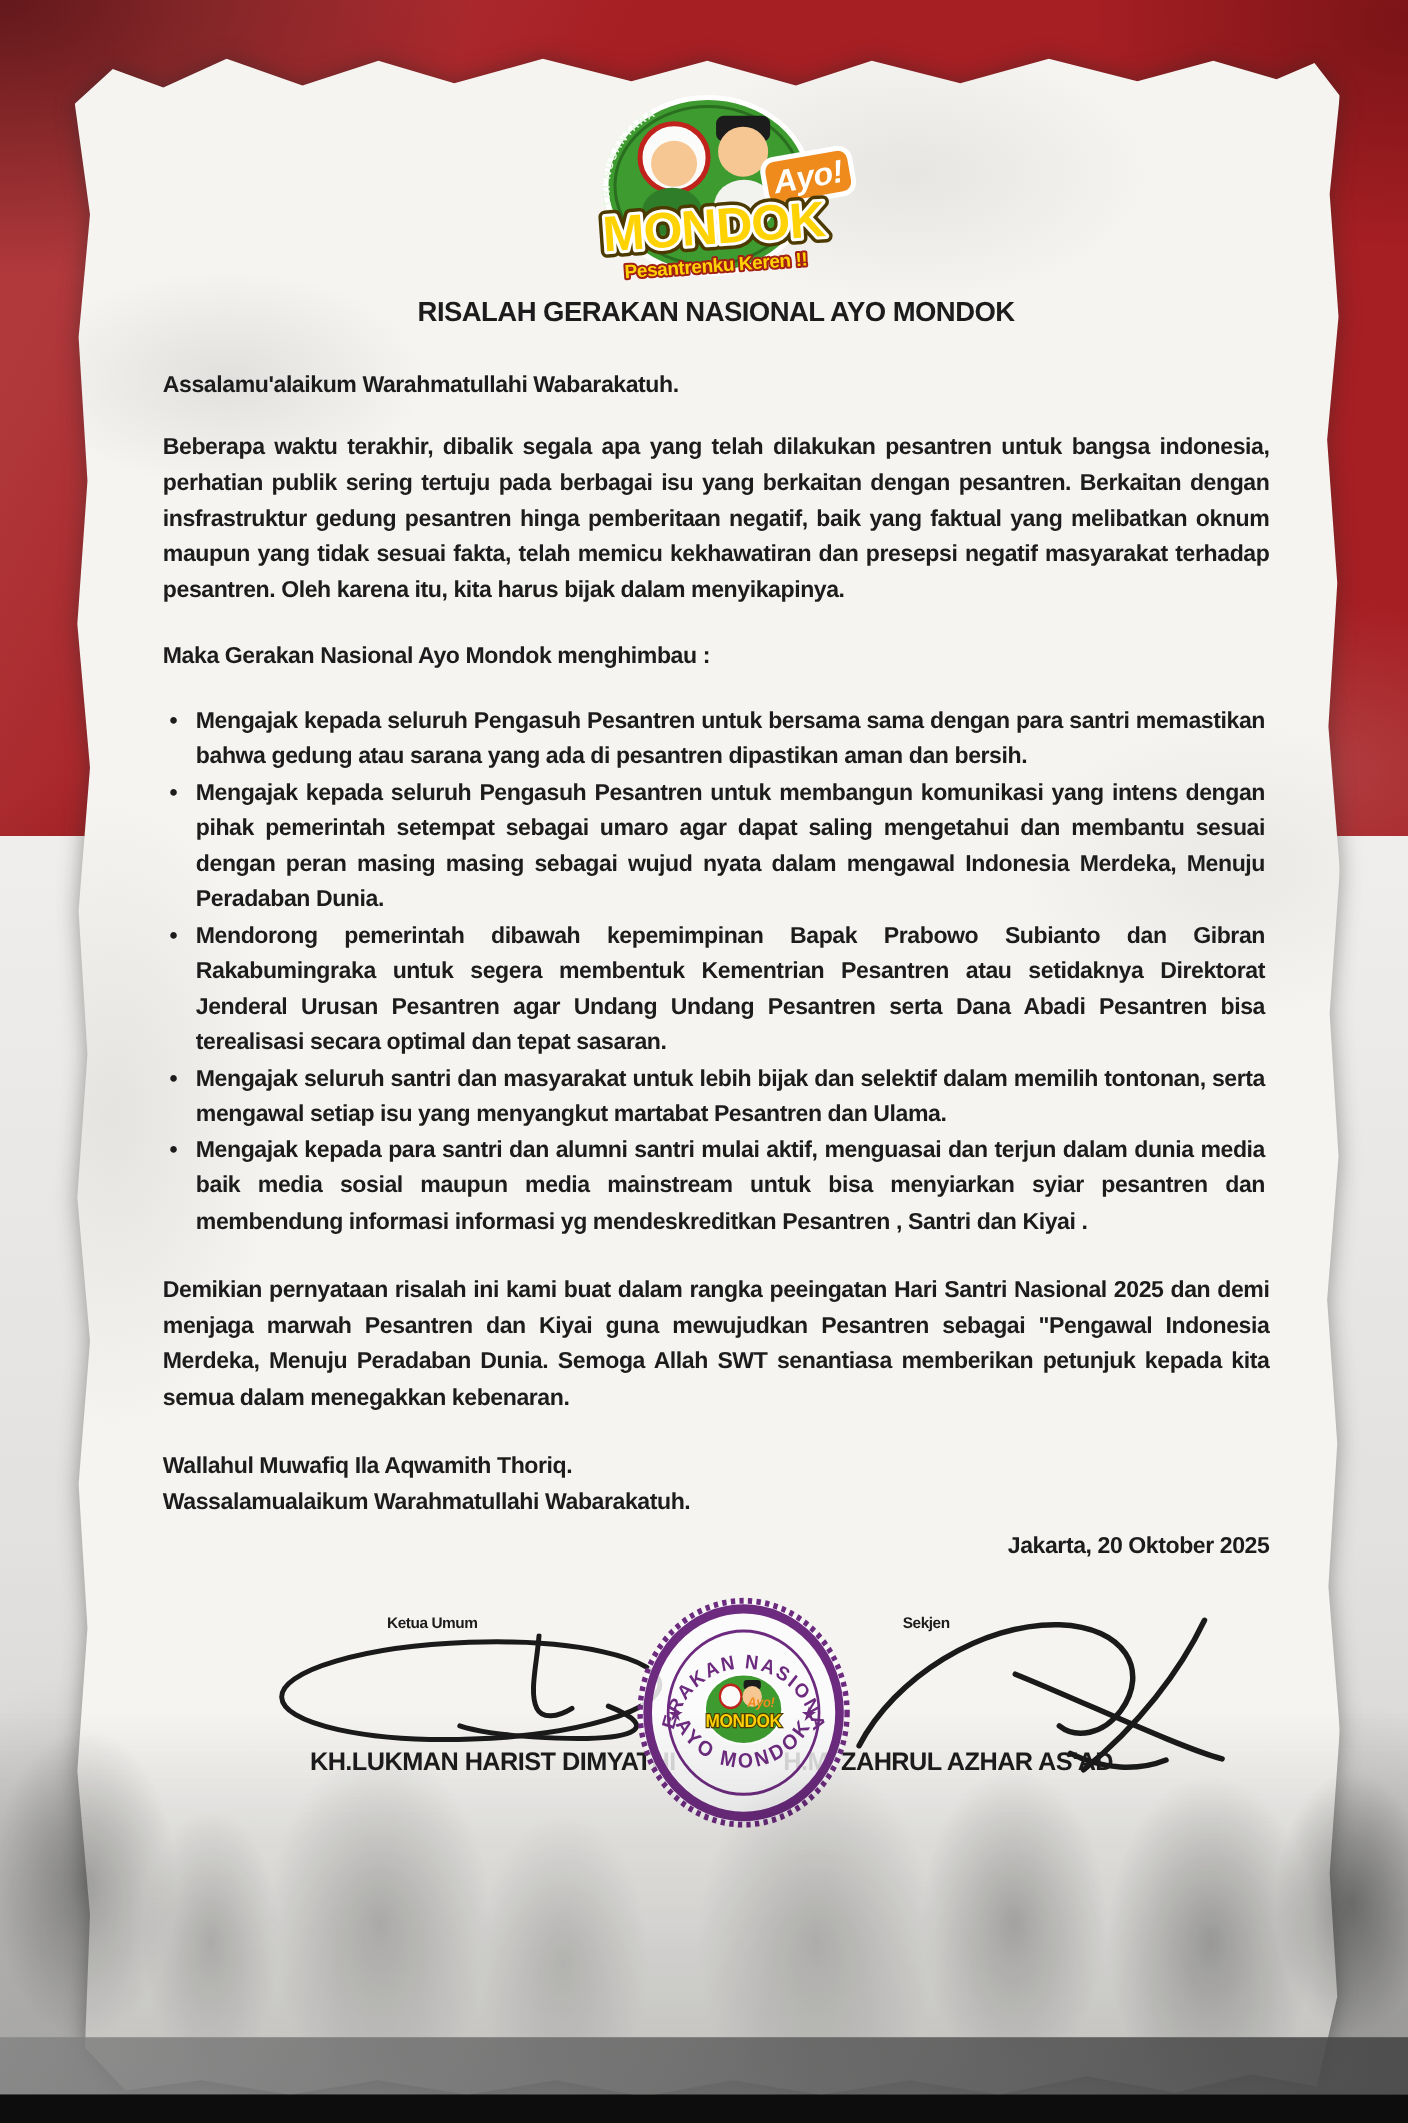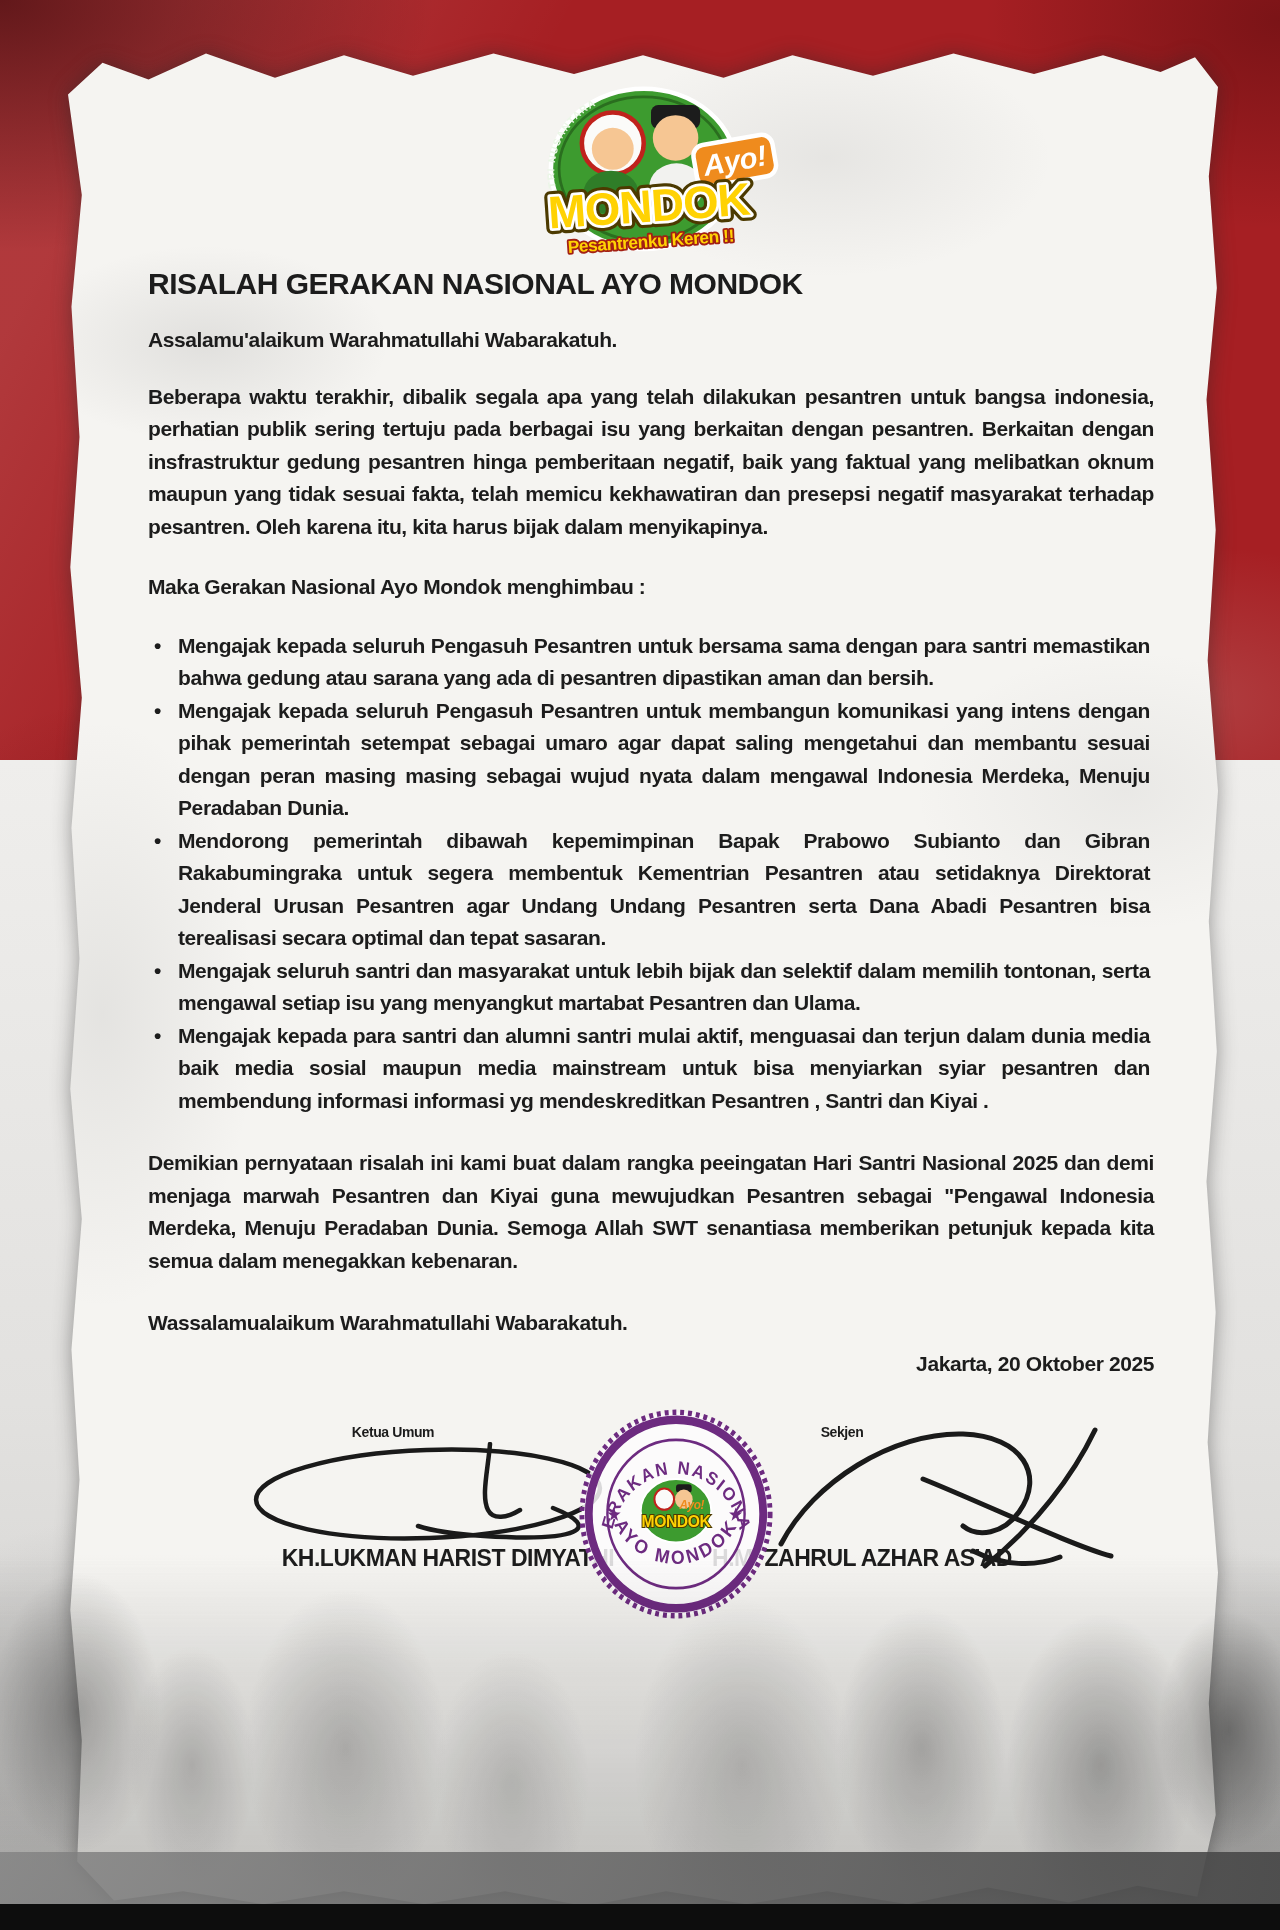--- a/index.html
+++ b/index.html
@@ -35,22 +35,22 @@
       44% 1.5%,50% .5%,57% 1.7%,63% .5%,70% 1.6%,77% .4%,84% 1.5%,90% .5%,95% 1.4%,98% .6%,
       100% 2.2%,99.2% 7%,99.9% 13%,99% 19%,99.8% 26%,99.1% 33%,100% 40%,99.2% 47%,99.9% 54%,
       99% 61%,99.8% 68%,99.1% 75%,100% 82%,99.2% 89%,99.8% 95%,98.2% 99.4%,93% 98.8%,
       87% 99.7%,80% 98.9%,73% 99.8%,66% 99.1%,59% 99.8%,52% 99.1%,45% 99.9%,38% 99.1%,
       31% 99.8%,24% 99.1%,17% 99.8%,10% 99.1%,4% 99.6%,.8% 97.5%,1.2% 91%,.2% 84%,1% 77%,
       .3% 70%,1.2% 63%,.2% 56%,1% 49%,.3% 42%,1.2% 35%,.2% 28%,1% 21%,.3% 14%,1.2% 8%);
     padding:30px 64px 0 80px;box-sizing:border-box;color:#1c1c1c;}
 
   
   .letter{font-size:21px;line-height:32.5px;font-weight:700;letter-spacing:-.4px;}
-  .title{font-size:30px;line-height:40px;text-align:left;margin:6px 0 0 0;font-weight:700;letter-spacing:-.5px;}
-  .greeting{margin-top:20px;}
+  .title{font-size:25px;line-height:40px;text-align:center;margin:6px 0 0 0;font-weight:700;letter-spacing:-.5px;}
+  .greeting{margin-top:30px;}
   .para{margin-top:24px;text-align:justify;}
   .appeal{margin-top:28px;}
   ul.points{margin:26px 4px 0 0;padding:0;list-style:none;text-align:justify;}
   ul.points li{position:relative;padding-left:30px;margin:0;}
   ul.points li::before{content:"•";position:absolute;left:6px;}
   .closing{margin-top:30px;text-align:justify;}
   .prayer{margin-top:30px;}
   .dateline{margin-top:8px;text-align:right;}
 
   
@@ -134,20 +134,21 @@
         <li>Mengajak kepada seluruh Pengasuh Pesantren untuk bersama sama dengan para santri memastikan bahwa gedung  atau sarana  yang ada di pesantren dipastikan aman dan bersih.</li>
         <li>Mengajak kepada seluruh Pengasuh Pesantren untuk membangun komunikasi yang intens dengan pihak pemerintah setempat sebagai umaro agar dapat saling mengetahui dan membantu sesuai dengan peran masing masing sebagai wujud nyata dalam mengawal Indonesia Merdeka, Menuju Peradaban Dunia.</li>
         <li>Mendorong pemerintah dibawah kepemimpinan Bapak Prabowo Subianto dan Gibran Rakabumingraka untuk segera membentuk Kementrian Pesantren atau setidaknya Direktorat Jenderal Urusan Pesantren agar Undang Undang Pesantren serta Dana Abadi Pesantren  bisa terealisasi secara optimal dan tepat sasaran.</li>
         <li>Mengajak seluruh santri dan masyarakat untuk lebih bijak dan selektif dalam memilih tontonan, serta mengawal setiap isu yang menyangkut martabat Pesantren dan Ulama.</li>
         <li>Mengajak kepada para santri dan alumni santri mulai aktif, menguasai dan terjun dalam dunia media baik media sosial maupun media mainstream untuk bisa menyiarkan syiar pesantren dan membendung informasi informasi yg mendeskreditkan Pesantren , Santri dan Kiyai .</li>
       </ul>
 
       <div class="closing">Demikian pernyataan risalah ini kami buat dalam rangka peeingatan Hari Santri  Nasional 2025 dan demi menjaga marwah Pesantren dan Kiyai guna mewujudkan Pesantren sebagai "Pengawal Indonesia Merdeka, Menuju Peradaban Dunia. Semoga Allah SWT senantiasa memberikan petunjuk kepada kita semua dalam menegakkan kebenaran.</div>
 
       <div class="prayer">
+        <div>Wallahul Muwafiq Ila Aqwamith Thoriq.</div>
         <div>Wassalamualaikum Warahmatullahi Wabarakatuh.</div>
       </div>
 
       <div class="dateline">Jakarta, 20 Oktober  2025</div>
 
       <div class="sigblock">
         <div class="role role-left">Ketua Umum</div>
         <div class="role role-right">Sekjen</div>
 
         <svg class="sig sig-left" width="380" height="110" viewBox="0 0 380 110">

